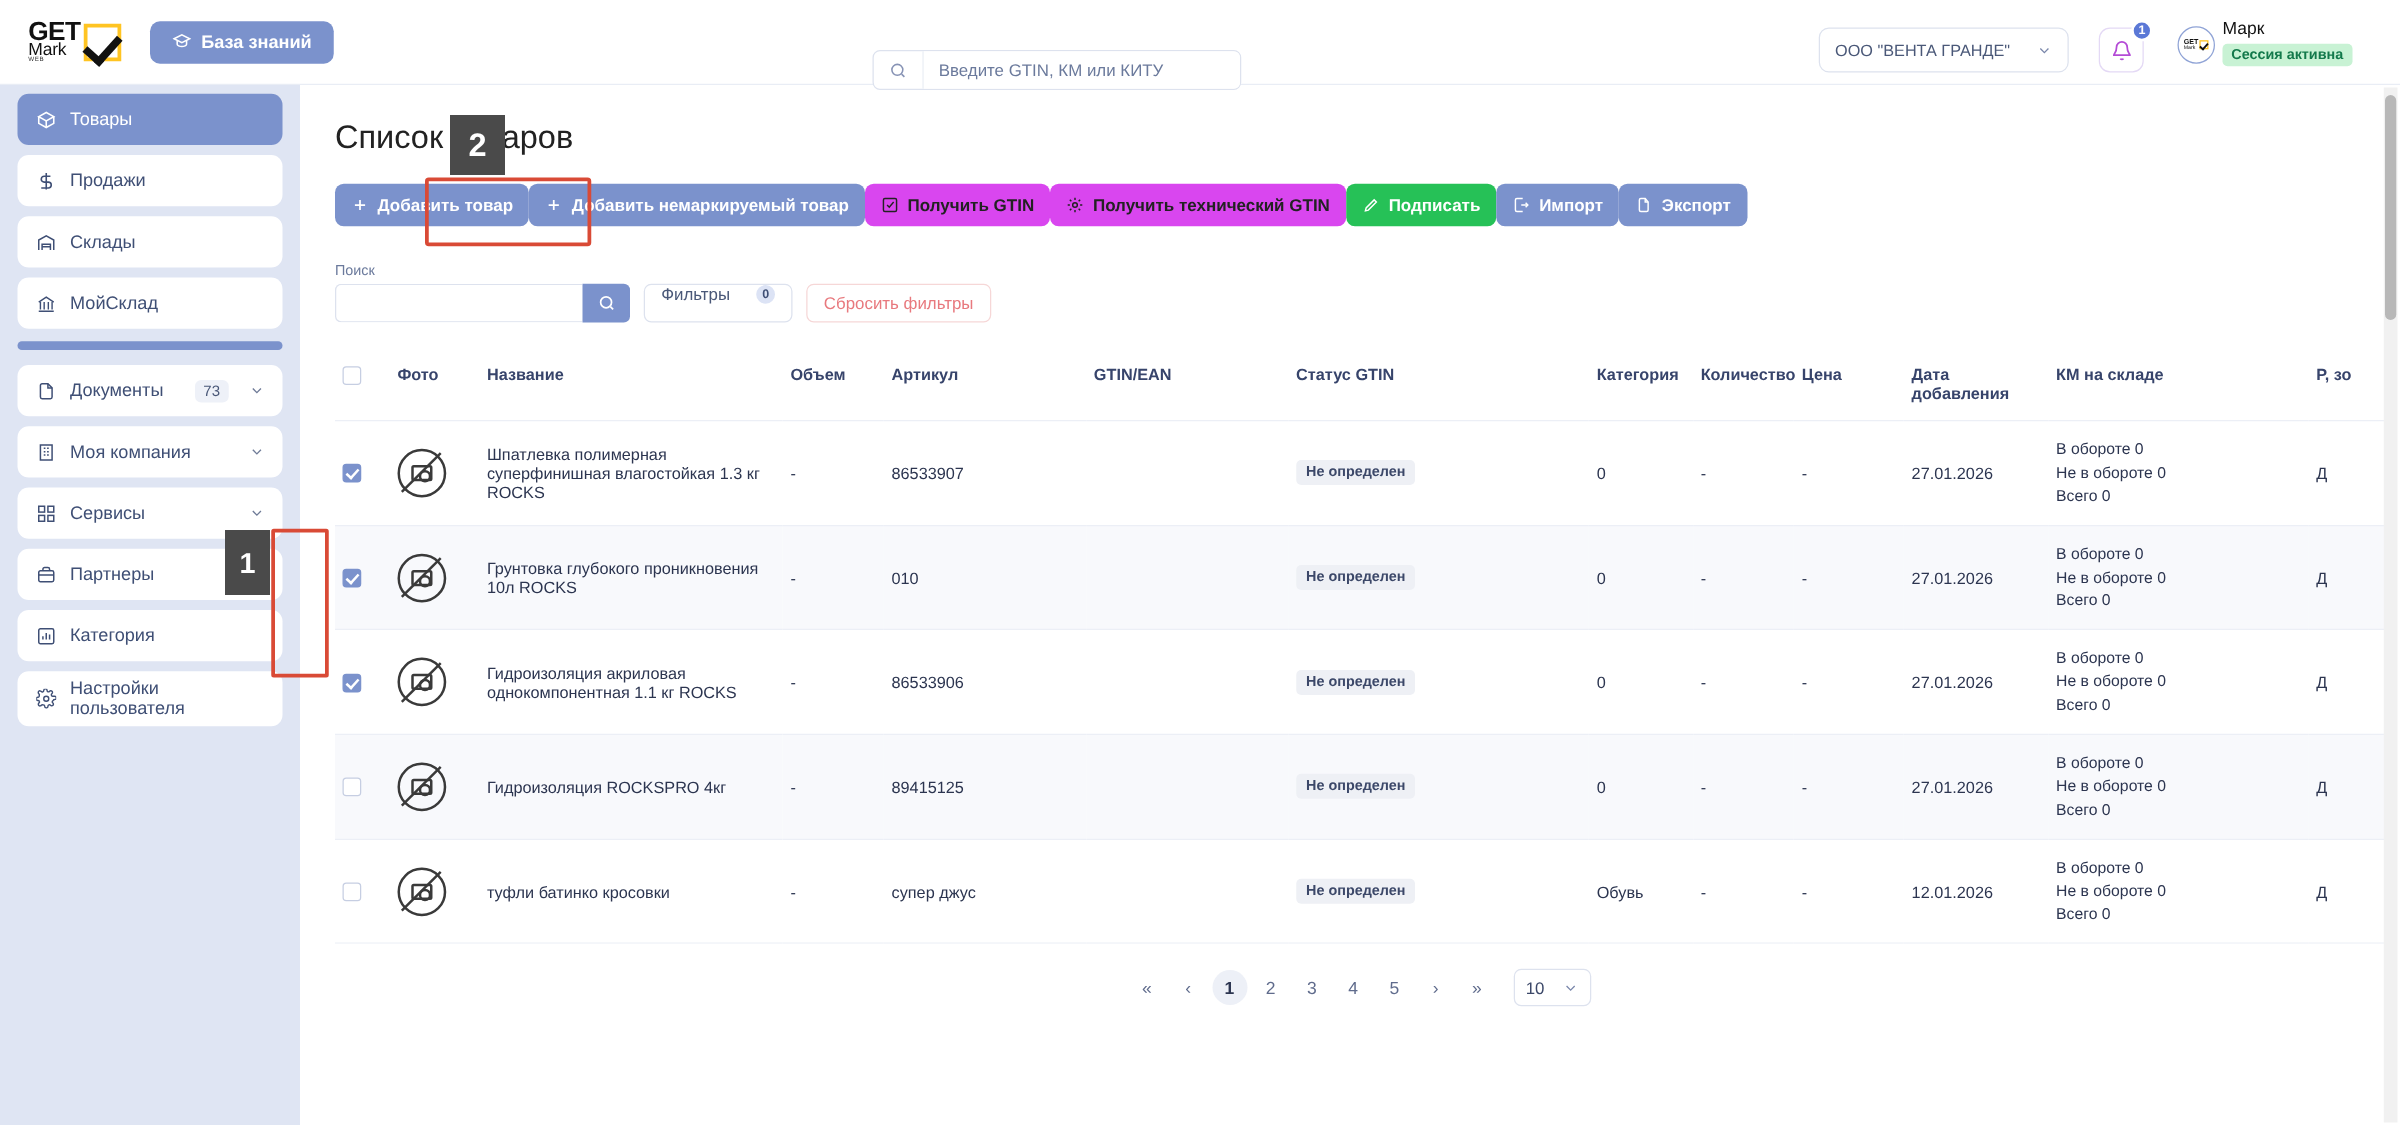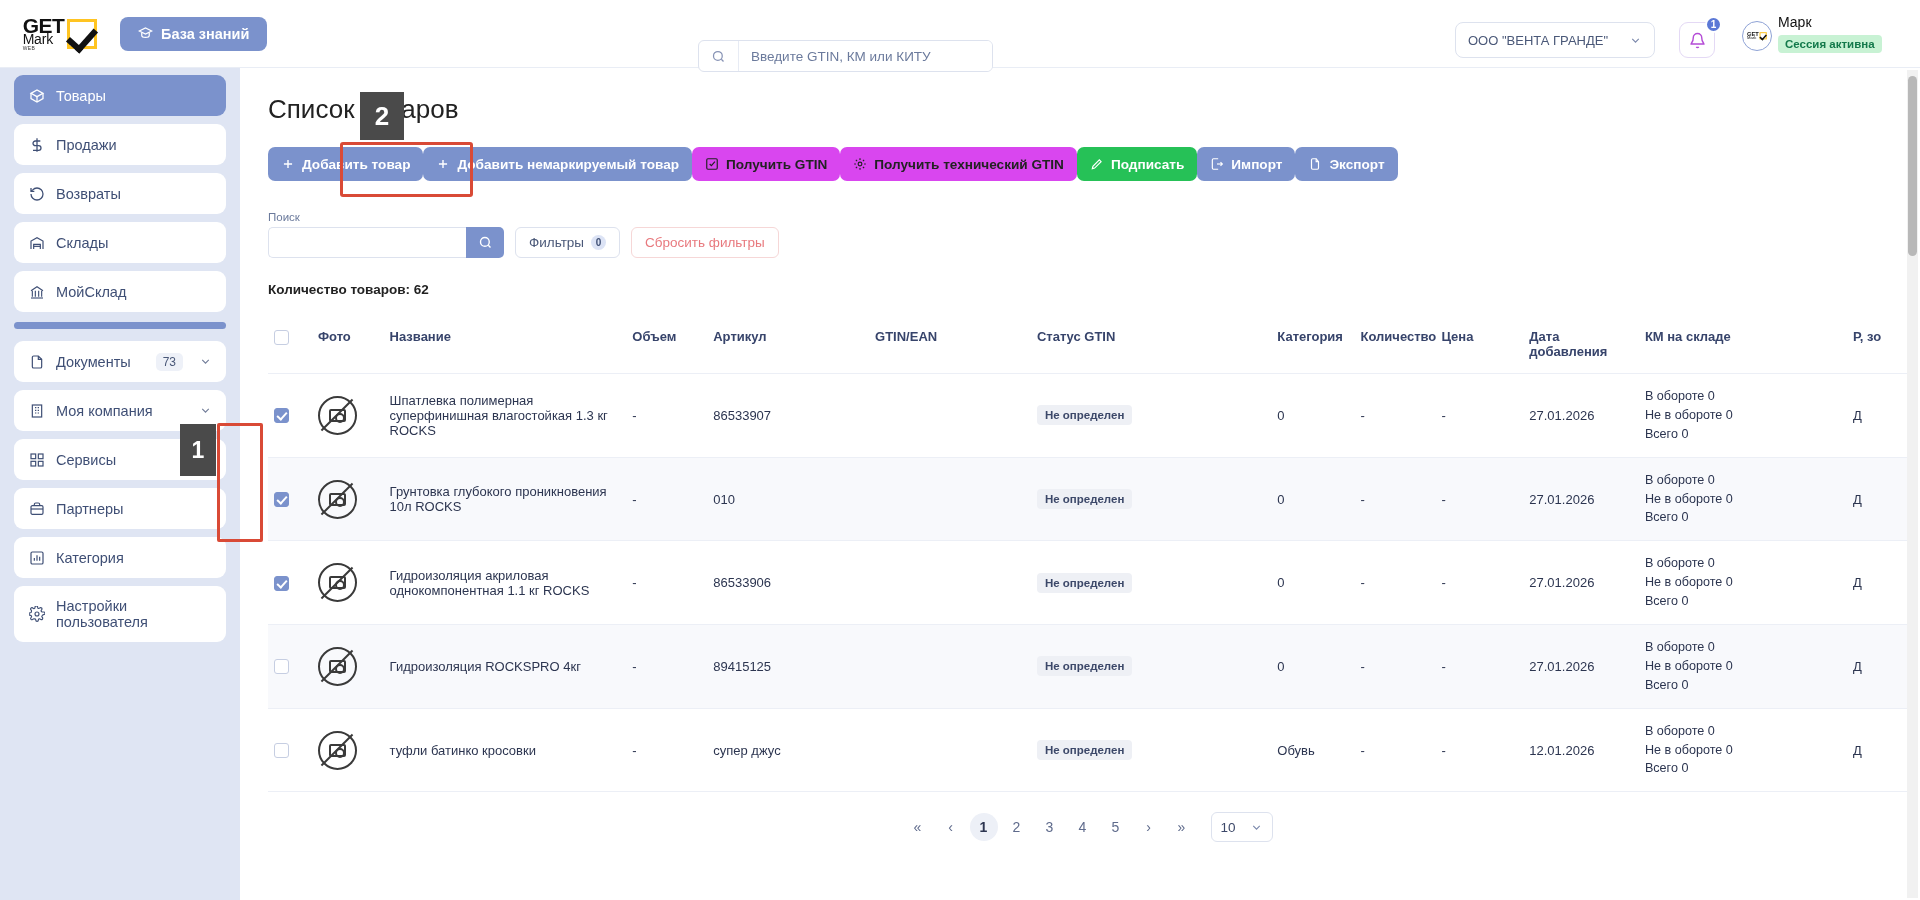--- a/index.html
+++ b/index.html
@@ -117,21 +117,21 @@
   }
   .nav-item {
     background: #fff; border-radius: 9px;
     height: 41px; margin-bottom: 8px;
     display: flex; align-items: center;
     padding: 0 14px; gap: 10px;
     font-size: 14.5px; color: #3f4f75; cursor: pointer;
     position: relative;
   }
   .nav-item.active { background: #7b92cc; color: #fff; }
-  .nav-item.tall { height: 56px; }
+  .nav-item.tall { height: 44px; }
   .nav-ico { width: 18px; height:18px; flex:none; display:flex;align-items:center;justify-content:center;}
   .nav-label { flex: 1; }
   .nav-chev { opacity: .75; }
   .nav-count {
     background:#eef1f8; color:#4a5878; font-size:12px;
     padding: 2px 7px; border-radius: 5px; margin-right: 6px;
   }
   .nav-divider {
     height: 7px; background: #7b92cc; border-radius: 4px;
     margin: 10px 0 12px 0;
@@ -183,21 +183,21 @@
   }
   .srch-btn {
     width: 38px; height: 31px; background: #7b92cc;
     border: none; border-radius: 0 5px 5px 0; cursor:pointer;
     display:flex;align-items:center;justify-content:center;
   }
   .filters-btn {
     height: 31px; padding: 0 13px; background:#fff;
     border: 1px solid #dde2ee; border-radius: 6px;
     font-size: 13.5px; color:#4a5878; cursor:pointer;
-    display:flex;align-items:center;gap:7px;
+    display:flex;align-items:flex-start;gap:21px;
     font-family:"Liberation Sans",sans-serif;
   }
   .filters-count {
     background:#dce3f5; color:#3f4f75; border-radius:50%;
     width:15px;height:15px;font-size:10px;font-weight:700;
     display:flex;align-items:center;justify-content:center;
   }
   .reset-btn {
     height: 31px; padding: 0 13px; background:#fff;
     border: 1px solid #f6d7d7; border-radius: 6px;
@@ -378,29 +378,20 @@
     <span class="nav-ico">
       <svg width="16" height="16" viewBox="0 0 24 24" fill="none" stroke="currentColor" stroke-width="1.9">
           <path d="M12 2v20"></path>
           <path d="M17 6H9.5a3.5 3.5 0 000 7h5a3.5 3.5 0 010 7H6"></path>
         </svg>
     </span>
     <span class="nav-label">Продажи</span>
   </div>
 
 
-  <div class="nav-item">
-    <span class="nav-ico">
-      <svg width="16" height="16" viewBox="0 0 24 24" fill="none" stroke="currentColor" stroke-width="1.9">
-          <path d="M3 12a9 9 0 109-9 9 9 0 00-6.5 2.8L3 8"></path>
-          <path d="M3 3v5h5"></path>
-        </svg>
-    </span>
-    <span class="nav-label">Возвраты</span>
-  </div>
 
   <div class="nav-item">
     <span class="nav-ico">
       <svg width="16" height="16" viewBox="0 0 24 24" fill="none" stroke="currentColor" stroke-width="1.8">
           <path d="M3 21V9l9-5 9 5v12"></path>
           <path d="M7 21v-7h10v7"></path>
           <path d="M7 17h10"></path>
         </svg>
     </span>
     <span class="nav-label">Склады</span>
@@ -588,21 +579,20 @@
         </button>
       </div>
     </div>
     <button class="filters-btn">
       <span>Фильтры</span>
       <span class="filters-count">0</span>
     </button>
     <button class="reset-btn">Сбросить фильтры</button>
   </div>
 
-  <div class="count-label">Количество товаров: 62</div>
 
   <div class="table-wrap">
     <table>
       <colgroup>
         <col style="width:38px">
           <col style="width:62px">
           <col style="width:210px">
         <col style="width:70px">
           <col style="width:140px">
           <col style="width:140px">

